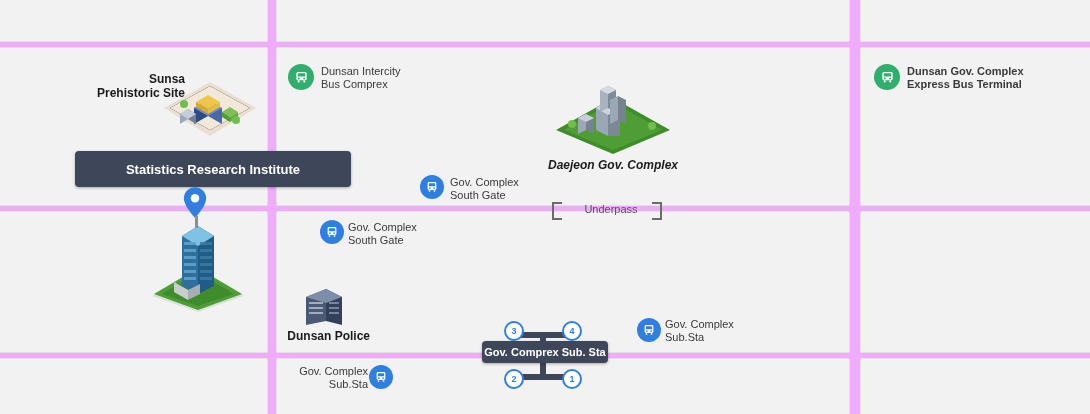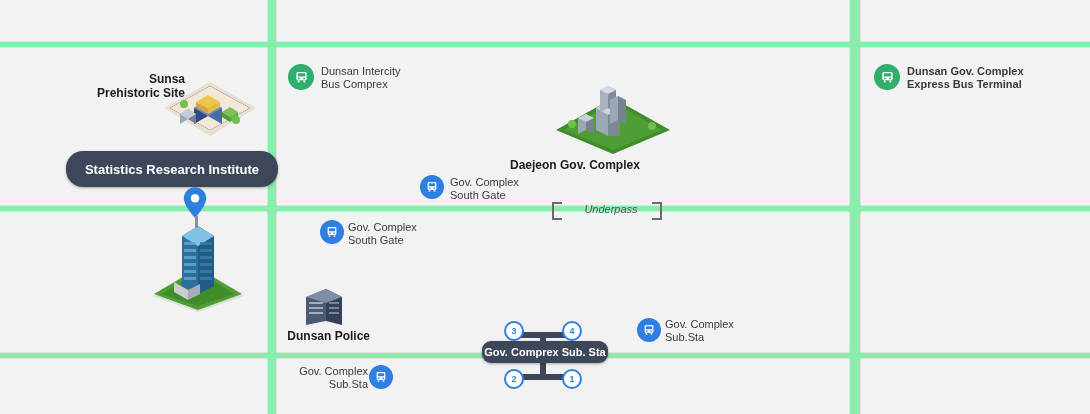--- a/index.html
+++ b/index.html
@@ -3,42 +3,42 @@
 <meta charset="utf-8">
 <style>
   html,body{margin:0;padding:0;}
   body{
     width:1090px;height:414px;
     background:#ffffff;
     font-family:"Liberation Sans", sans-serif;
     overflow:hidden;
     position:relative;
   }
-  #map{position:absolute;left:0;top:0;width:1090px;height:414px;background:#86efac;}
+  #map{position:absolute;left:0;top:0;width:1090px;height:414px;background:#f0abfc;}
 
   
   .block{position:absolute;background:#f2f2f2;border:1px solid #e2e2e2;border-radius:2px;}
 
   
   .lbl{position:absolute;font-size:11px;line-height:13px;color:#3a3a3a;white-space:pre-line;}
   .lbl-bold{font-weight:bold;color:#1b1b1b;font-size:12px;line-height:14px;}
 
   
   .poi{position:absolute;width:24px;height:24px;border-radius:50%;display:flex;align-items:center;justify-content:center;}
   .poi svg{display:block;}
   .poi-bus{background:#2fae6d;}
   .poi-subway{background:#2f7fe0;}
 
   
   .callout{
     position:absolute;background:#3d4759;color:#ffffff;border-radius:4px;
     font-size:13px;font-weight:bold;display:flex;align-items:center;justify-content:center;
     box-shadow:0 1px 3px rgba(0,0,0,.3);
   }
-  .callout.small{font-size:11px;border-radius:9px;}
+  .callout.small{font-size:11px;border-radius:4px;}
 
   
   .pin{position:absolute;width:26px;height:34px;}
 
   
   .sub-line{position:absolute;background:#3d4759;}
   .exit{
     position:absolute;width:16px;height:16px;border-radius:50%;
     background:#ffffff;border:2px solid #2f7fe0;color:#2f7fe0;
     font-size:9px;font-weight:bold;display:flex;align-items:center;justify-content:center;
@@ -95,21 +95,21 @@
     </g>
     <g>
       <polygon points="62,34 70,29 78,34 70,39" fill="#7ebf54"></polygon>
       <polygon points="62,34 70,39 70,44 62,39" fill="#4f9d35"></polygon>
       <polygon points="70,39 78,34 78,39 70,44" fill="#5fae40"></polygon>
     </g>
     <circle cx="24" cy="26" r="4" fill="#6fbf4a"></circle>
     <circle cx="76" cy="42" r="4" fill="#6fbf4a"></circle>
   </svg>
 
-  <div class="callout" style="left:66px;top:151px;width:212px;height:36px;border-radius:17px;">
+  <div class="callout" style="left:75px;top:151px;width:276px;height:36px;">
     <span>Statistics Research Institute</span>
   </div>
 
   <svg class="pin" style="left:182px;top:186px;" width="28" height="36" viewBox="0 0 28 36">
     <path d="M14 1 C7.4 1 2 6.3 2 12.8 C2 21.5 14 34 14 34 C14 34 26 21.5 26 12.8 C26 6.3 20.6 1 14 1 Z" fill="#2f7fe0"></path>
     <circle cx="14" cy="12.8" r="4.6" fill="#ffffff"></circle>
   </svg>
 
   <svg class="art" style="left:148px;top:212px;" width="100" height="100" viewBox="0 0 100 100">
     <polygon points="50,58 96,84 50,100 4,84" fill="#2f6b2c" opacity="0.12"></polygon>
@@ -179,38 +179,38 @@
       <polygon points="48,18 56,14 64,18 56,22" fill="#d4dbe2"></polygon>
       <polygon points="66,24 74,28 74,52 66,48" fill="#76828f"></polygon>
       <polygon points="58,28 66,24 66,48 58,52" fill="#9ba7b4"></polygon>
       <polygon points="34,42 42,46 42,62 34,58" fill="#76828f"></polygon>
       <polygon points="26,46 34,42 34,58 26,62" fill="#9ba7b4"></polygon>
       <polygon points="26,46 34,42 42,46 34,50" fill="#c7cfd7"></polygon>
     </g>
     <circle cx="20" cy="52" r="4" fill="#6fbf4a"></circle>
     <circle cx="100" cy="54" r="4" fill="#6fbf4a"></circle>
   </svg>
-  <div class="lbl lbl-bold" style="left:510px;top:158px;width:206px;">Daejeon Gov. Complex</div>
+  <div class="lbl lbl-bold" style="left:510px;top:158px;width:206px;text-align:center;font-style:italic;">Daejeon Gov. Complex</div>
 
   <div class="poi poi-subway" style="left:420px;top:175px;width:24px;height:24px;">
     <svg width="14" height="14" viewBox="0 0 16 16">
       <rect x="3" y="2.4" width="10" height="9" rx="1.6" fill="#ffffff"></rect>
       <rect x="4.4" y="3.8" width="7.2" height="3.4" rx="0.5" fill="#2f7fe0"></rect>
       <circle cx="5.6" cy="9.3" r="0.95" fill="#2f7fe0"></circle>
       <circle cx="10.4" cy="9.3" r="0.95" fill="#2f7fe0"></circle>
       <rect x="4.2" y="11.6" width="1.9" height="1.9" rx="0.5" fill="#ffffff"></rect>
       <rect x="9.9" y="11.6" width="1.9" height="1.9" rx="0.5" fill="#ffffff"></rect>
     </svg>
   </div>
   <div class="lbl" style="left:450px;top:176px;width:110px;">Gov. Complex
 South Gate</div>
 
   <div class="bracket left" style="left:552px;top:202px;"></div>
   <div class="bracket right" style="left:652px;top:202px;"></div>
-  <div class="lbl" style="left:566px;top:203px;width:90px;text-align:center;color:#555;font-style:italic;">Underpass</div>
+  <div class="lbl" style="left:566px;top:203px;width:90px;text-align:center;color:#555;">Underpass</div>
 
   <div class="poi poi-subway" style="left:320px;top:220px;width:24px;height:24px;">
     <svg width="14" height="14" viewBox="0 0 16 16">
       <rect x="3" y="2.4" width="10" height="9" rx="1.6" fill="#ffffff"></rect>
       <rect x="4.4" y="3.8" width="7.2" height="3.4" rx="0.5" fill="#2f7fe0"></rect>
       <circle cx="5.6" cy="9.3" r="0.95" fill="#2f7fe0"></circle>
       <circle cx="10.4" cy="9.3" r="0.95" fill="#2f7fe0"></circle>
       <rect x="4.2" y="11.6" width="1.9" height="1.9" rx="0.5" fill="#ffffff"></rect>
       <rect x="9.9" y="11.6" width="1.9" height="1.9" rx="0.5" fill="#ffffff"></rect>
     </svg>

